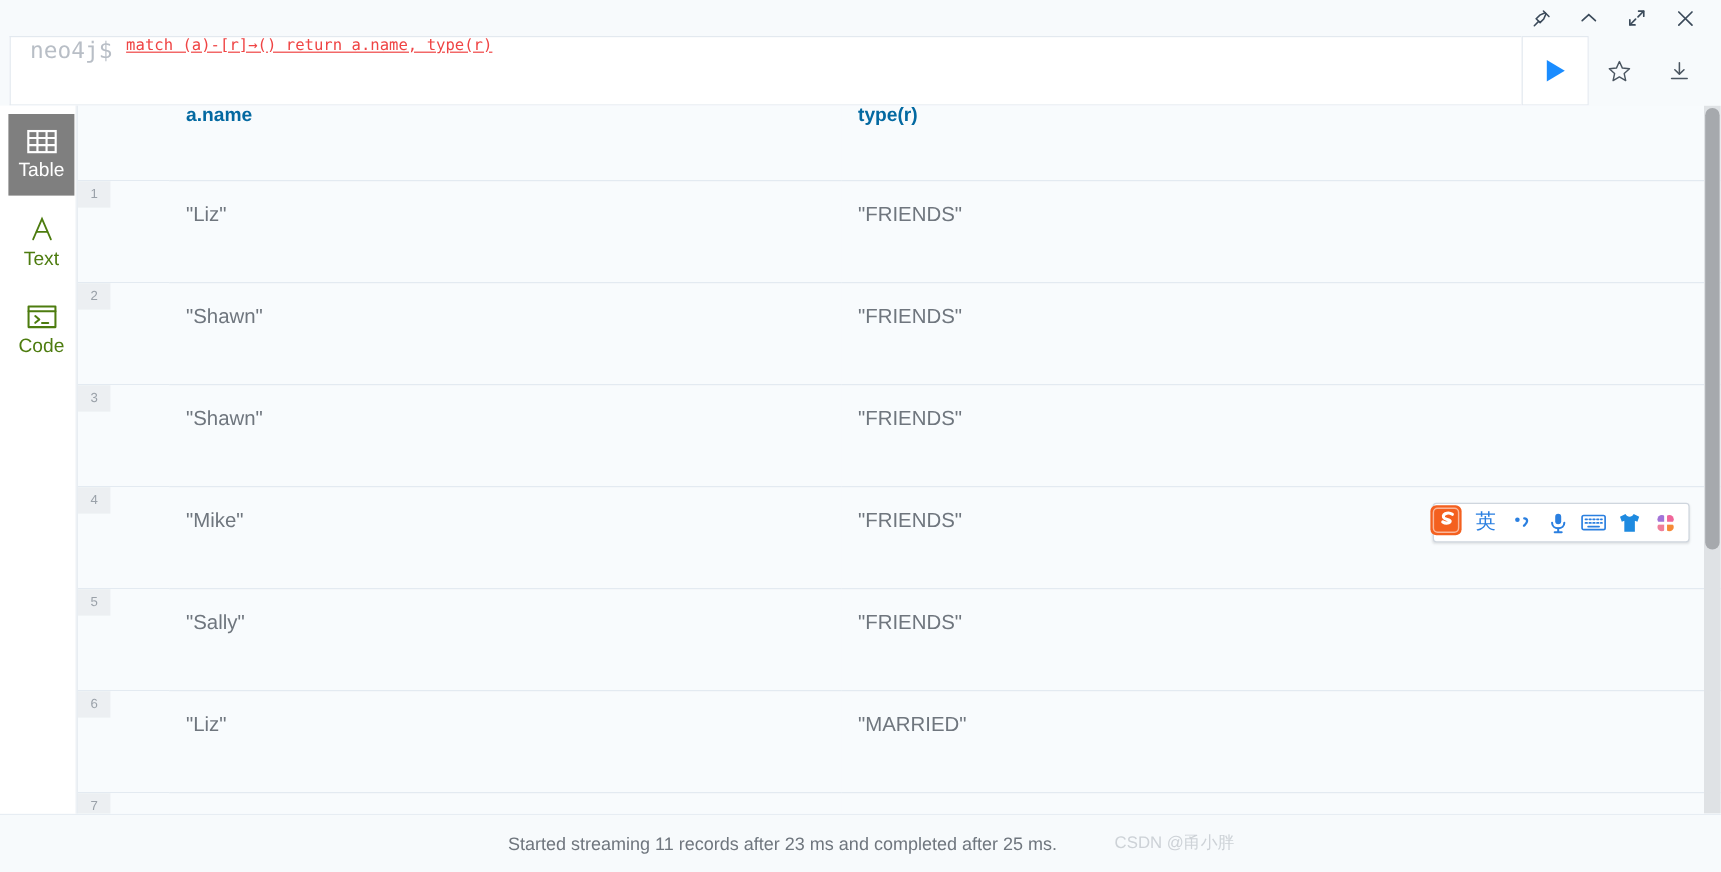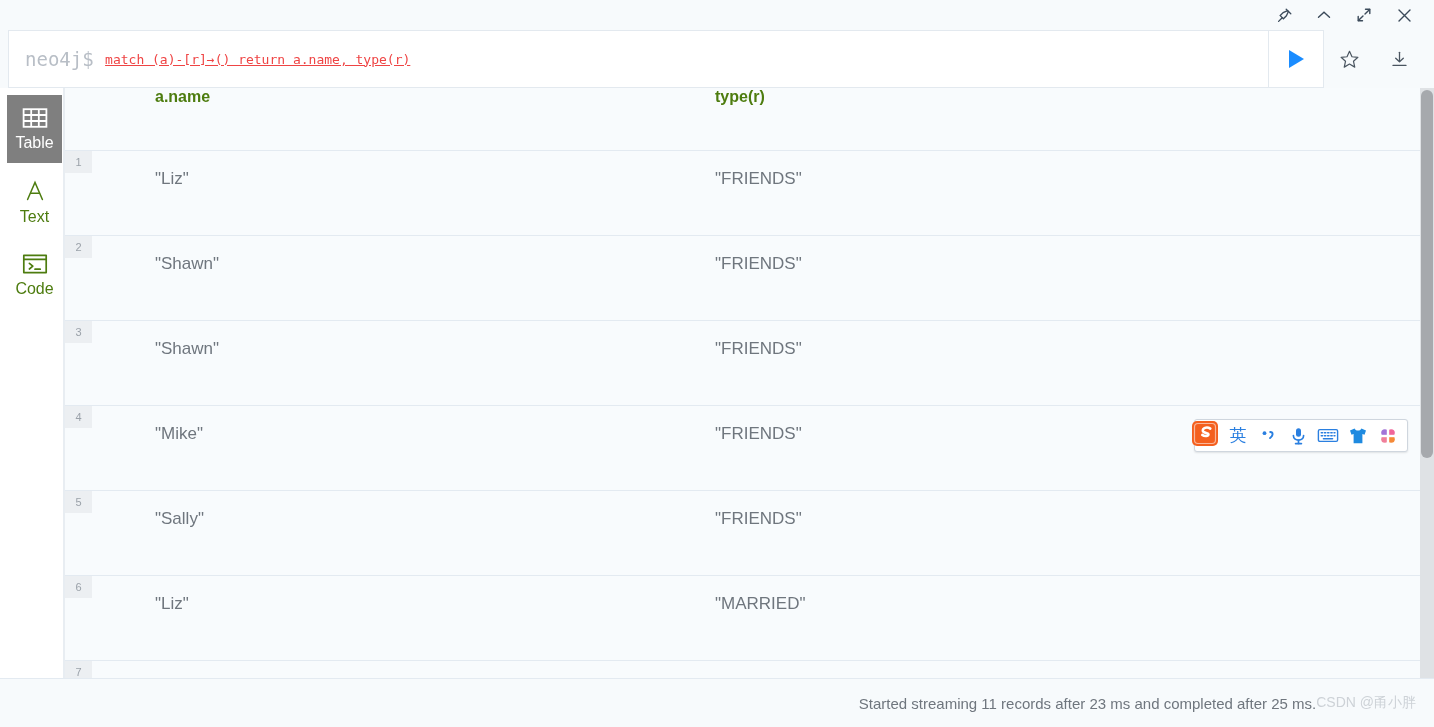--- a/index.html
+++ b/index.html
@@ -54,21 +54,21 @@
     padding: 0 10px 0 8px;
     box-sizing: border-box;
     background: #f7fafc;
   }
   #query-box {
     flex: 1 1 auto;
     background: #ffffff;
     border: 1px solid #e3e9ef;
     border-right: none;
     display: flex;
-    align-items: center;
+    align-items: flex-start;
     padding-left: 16px;
     box-sizing: border-box;
     min-width: 0;
   }
   #query-text {
     font-family: "DejaVu Sans Mono", "Liberation Mono", monospace;
     font-size: 13px;
     color: #ef4444;
     white-space: pre;
     letter-spacing: 0px;
@@ -164,21 +164,21 @@
     padding: 0;
     position: relative;
   }
   th.col-a, td.col-a  { width: 560px; }
   th.col-b, td.col-b  { width: auto; }
 
   thead th {
     height: 62px;
     font-size: 16px;
     font-weight: bold;
-    color: #4d7c0f;
+    color: #0369a1;
     padding: 0 0 0 14px;
     box-sizing: border-box;
     vertical-align: middle;
   }
   thead th.col-idx { padding: 0; }
 
   tbody td {
     height: 85px;
     font-size: 17px;
     color: #6f767e;
@@ -218,23 +218,24 @@
   }
 
   
   #status-bar {
     flex: 0 0 49px;
     height: 49px;
     background: #f7fafc;
     border-top: 1px solid #e3eaf1;
     display: flex;
     align-items: center;
-    justify-content: flex-end;
+    justify-content: center;
     padding: 0 18px 0 36px;
     box-sizing: border-box;
+    gap: 48px;
   }
   #status-text {
     font-size: 15px;
     color: #6f767e;
   }
   #watermark {
     font-size: 14px;
     color: #cdd2d7;
   }
 

